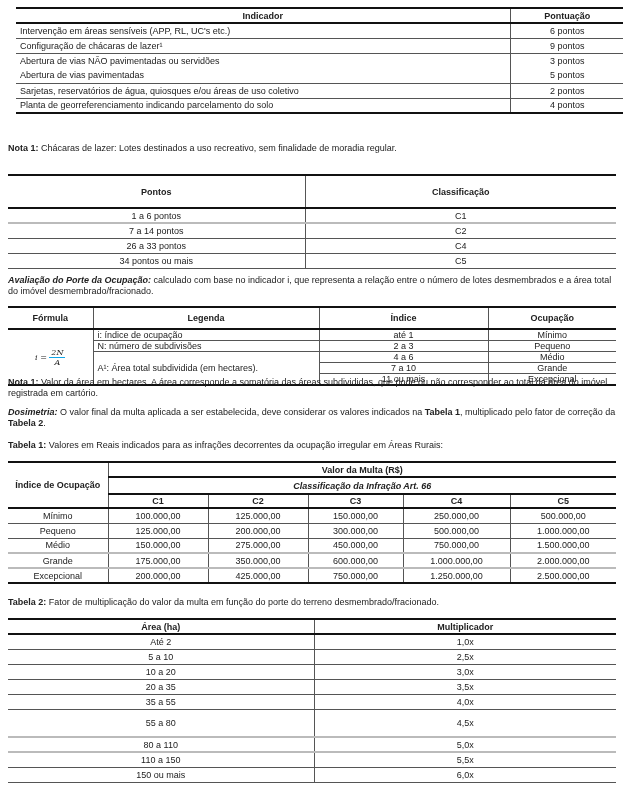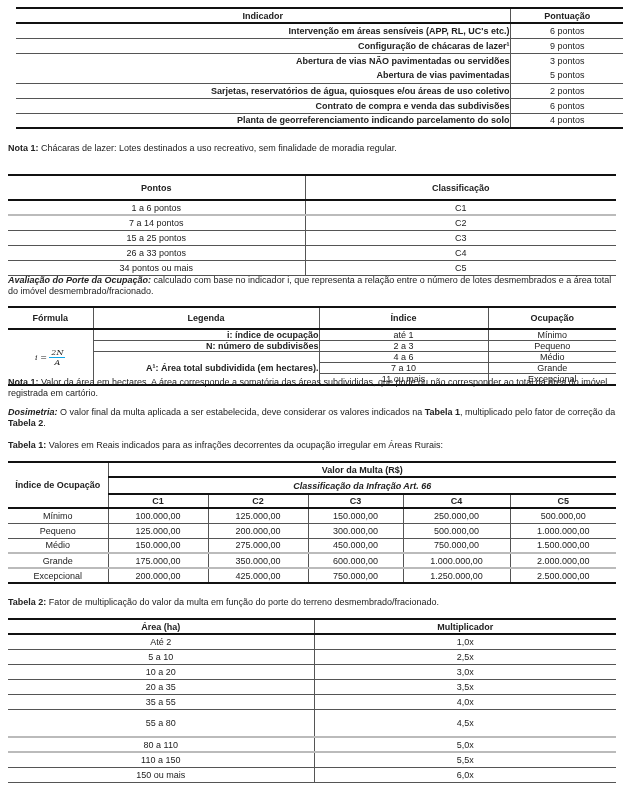--- a/index.html
+++ b/index.html
@@ -2,21 +2,21 @@
 <html><head>
 <meta charset="utf-8">
 <style>
   html, body { margin:0; padding:0; background:#ffffff; }
   body { width:623px; height:785px; overflow:hidden; position:relative;
          font-family:"Liberation Sans", sans-serif; color:#222; font-size:9px; }
   table { border-collapse:collapse; table-layout:fixed; position:absolute; }
   td, th { padding:0; font-size:9px; line-height:10px; }
   th { font-weight:bold; }
   .c { text-align:center; }
-  .l { text-align:right; padding-left:4px;font-weight:bold; }
+  .l { text-align:left; padding-left:4px; }
   .top { border-top:2.5px solid #111; }
   .bot { border-bottom:2.5px solid #111; }
   .hdrbot { border-bottom:2.5px solid #111; }
   .row { border-bottom:1px solid #555; }
   .rowlight { border-bottom:2px solid #bbb; }
   .vr { border-right:1px solid #555; }
   p.text { position:absolute; margin:0; font-size:9px; line-height:11px; left:8px; width:608px; }
   .frac { display:inline-flex; flex-direction:column; align-items:center; vertical-align:middle; font-family:"DejaVu Serif", serif; font-style:italic; font-size:8px; }
   .frac .num { border-bottom:1px solid #0ea5e9; padding:0 2px; line-height:9px; }
   .frac .den { line-height:9px; }
@@ -50,55 +50,47 @@
         <td class="c">3 pontos</td>
       </tr>
     <tr class="row" style="height:15px;">
         <td class="l vr">Abertura de vias pavimentadas</td>
         <td class="c">5 pontos</td>
       </tr>
     <tr class="row" style="height:15px;">
         <td class="l vr">Sarjetas, reservatórios de água, quiosques e/ou áreas de uso coletivo</td>
         <td class="c">2 pontos</td>
       </tr>
-    <tr class="row" style="height:15px;">
-        <td class="l vr">Contrato de compra e venda das subdivisões</td>
-        <td class="c">6 pontos</td>
-      </tr>
     <tr class="bot" style="height:15px;">
         <td class="l vr">Planta de georreferenciamento indicando parcelamento do solo</td>
         <td class="c">4 pontos</td>
       </tr>
   </tbody>
 </table>
 <p class="text" style="top:143px;"><b>Nota 1:</b><span> Chácaras de lazer: Lotes destinados a uso recreativo, sem finalidade de moradia regular.</span></p>
 
 <table style="left:8px; top:174px; width:608px;">
   <colgroup>
       <col style="width:297px">
       <col style="width:311px">
     </colgroup>
   <thead>
-    <tr class="top hdrbot" style="height:25px;">
+    <tr class="top hdrbot" style="height:33px;">
       <th class="c vr">Pontos</th>
       <th class="c">Classificação</th>
     </tr>
   </thead>
   <tbody>
     <tr class="rowlight" style="height:15px;">
         <td class="c vr">1 a 6 pontos</td>
         <td class="c">C1</td>
       </tr>
     <tr class="row" style="height:15px;">
         <td class="c vr">7 a 14 pontos</td>
         <td class="c">C2</td>
-      </tr>
-    <tr class="row" style="height:15px;">
-        <td class="c vr">15 a 25 pontos</td>
-        <td class="c">C3</td>
       </tr>
     <tr class="row" style="height:15px;">
         <td class="c vr">26 a 33 pontos</td>
         <td class="c">C4</td>
       </tr>
     <tr class="row" style="height:15px;">
         <td class="c vr">34 pontos ou mais</td>
         <td class="c">C5</td>
       </tr>
   </tbody>

